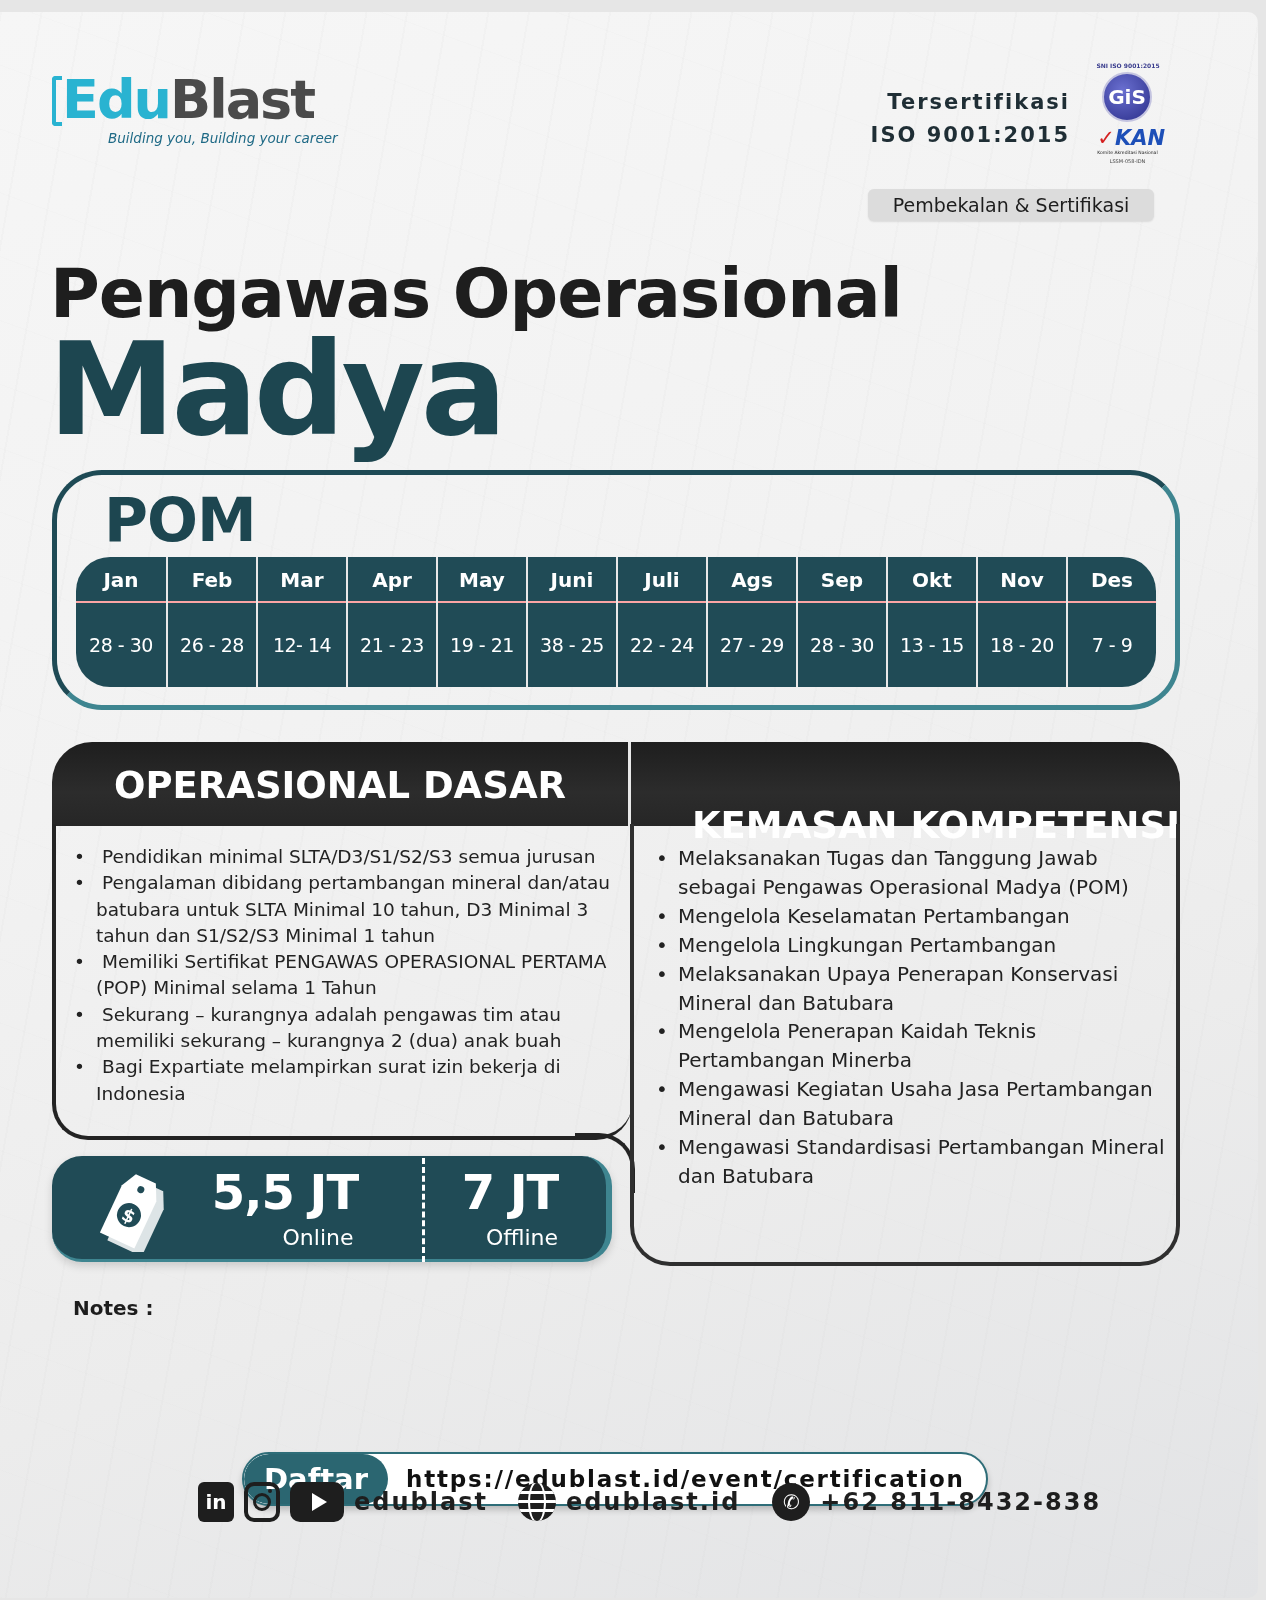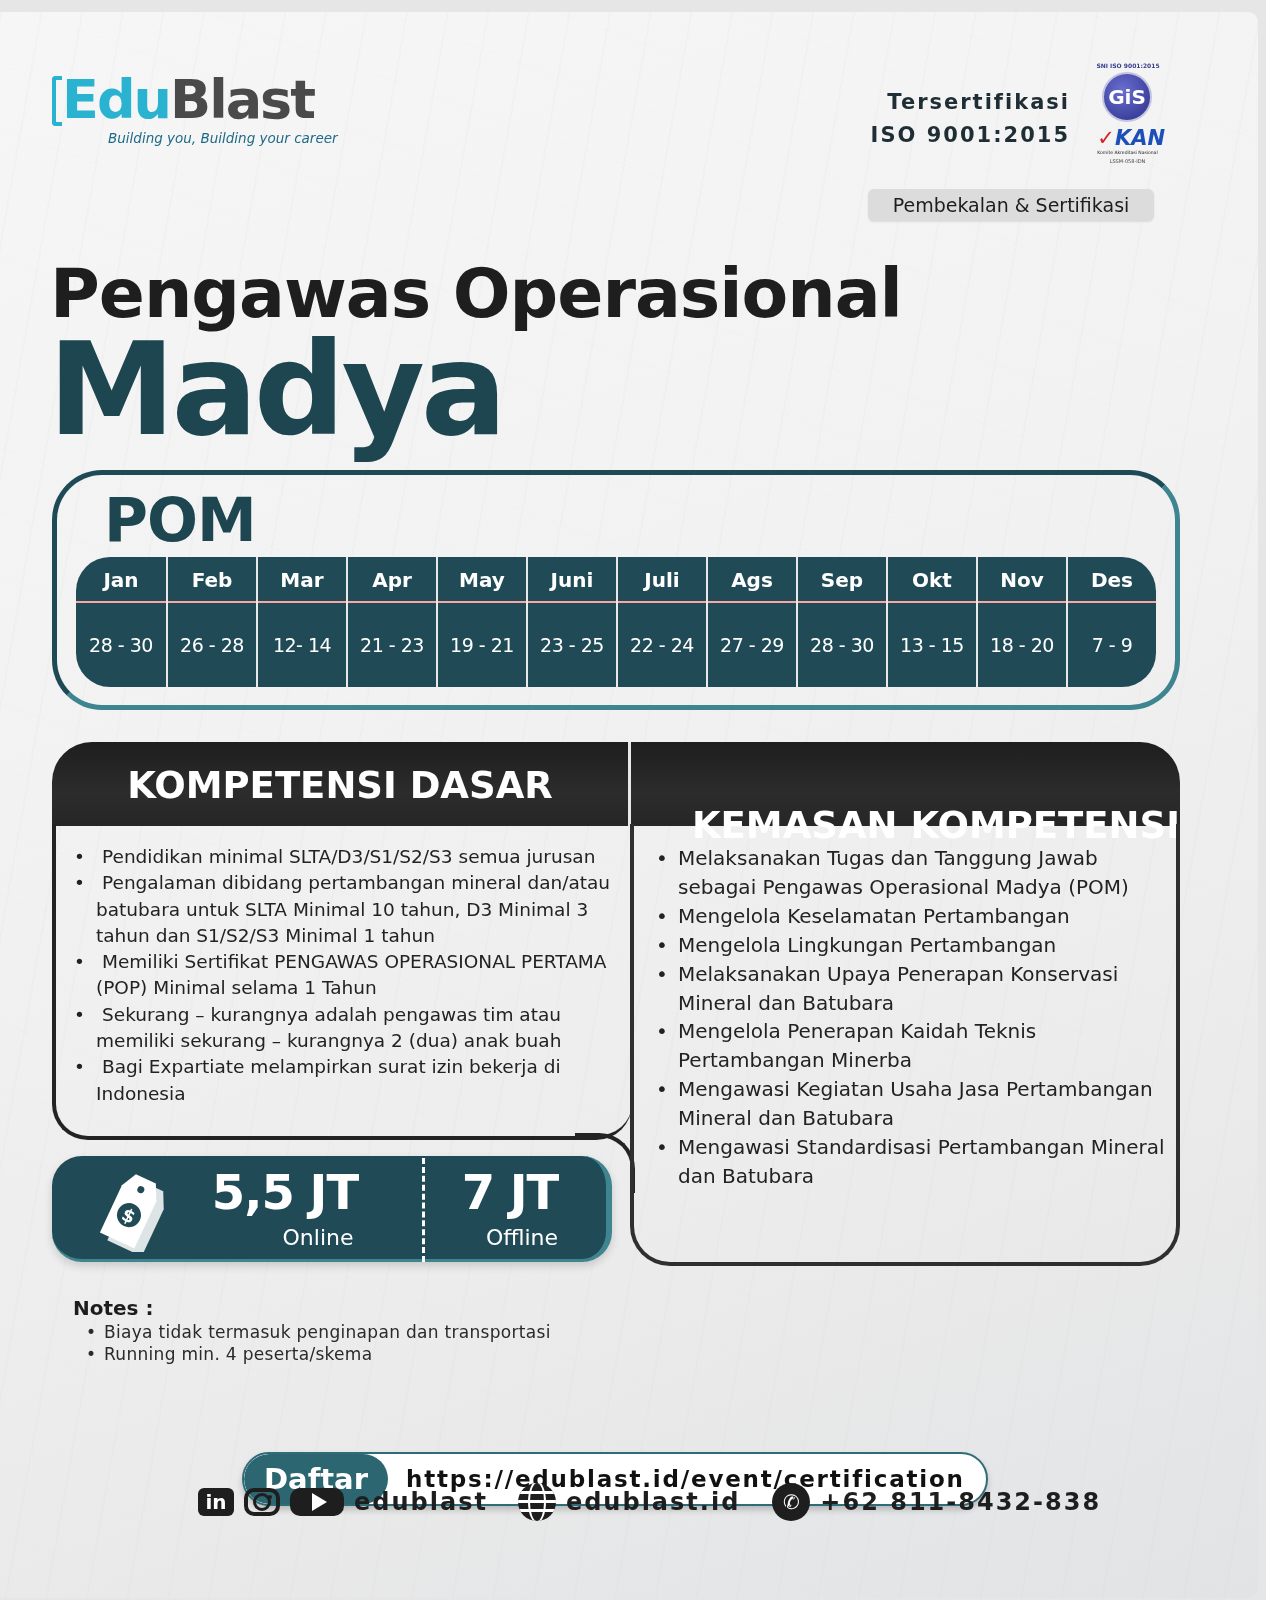--- a/index.html
+++ b/index.html
@@ -83,21 +83,21 @@
   .notes-left li, .notes-right li { position: relative; padding-left: 18px; }
   .notes-left li::before, .notes-right li::before { content: "•"; position: absolute; left: 0; }
 
   
   .register { left: 242px; top: 1440px; width: 746px; height: 54px; background: #fff; border-radius: 28px; border: 2px solid #2e6d78; box-shadow: 0 4px 6px rgba(0,0,0,0.2); overflow: hidden; }
   .register-btn { position: absolute; left: 0; top: 0; width: 144px; height: 100%; background: #2b6671; border-radius: 28px; color: #fff; font-weight: bold; font-size: 29px; text-align: center; line-height: 50px; }
   .register-url { position: absolute; left: 162px; top: 0; height: 100%; line-height: 50px; font-weight: bold; font-size: 23px; color: #111; letter-spacing: 1.8px; white-space: nowrap; }
 
   
   .footer { left: 198px; top: 1470px; height: 40px; display: flex; align-items: center; gap: 10px; }
-  .soc-icon { width: 36px; height: 28px; border-radius: 6px; background: #1e1e1e; color: #fff; display: flex; align-items: center; justify-content: center; font-weight: bold; font-size: 20px; }
+  .soc-icon { width: 36px; height: 40px; border-radius: 6px; background: #1e1e1e; color: #fff; display: flex; align-items: center; justify-content: center; font-weight: bold; font-size: 20px; }
   .soc-ig { background: transparent; border: 4px solid #1e1e1e; border-radius: 10px; position: relative; }
   .soc-ig::before { content: ""; width: 12px; height: 12px; border: 3.5px solid #1e1e1e; border-radius: 50%; }
   .soc-ig::after { content: ""; position: absolute; right: 4px; top: 3px; width: 4px; height: 4px; background: #1e1e1e; border-radius: 50%; }
   .soc-yt { width: 54px; border-radius: 10px; }
   .yt-play { width: 0; height: 0; border-left: 15px solid #fff; border-top: 9px solid transparent; border-bottom: 9px solid transparent; margin-left: 4px; }
   .footer-text { font-weight: bold; font-size: 24px; color: #1e1e1e; letter-spacing: 2px; white-space: nowrap; }
   .globe { width: 38px; height: 38px; border-radius: 50%; background: #1e1e1e; position: relative; margin-left: 20px; overflow: hidden; }
   .globe::before { content: ""; position: absolute; left: 10px; top: -2px; width: 14px; height: 38px; border: 2.5px solid #fff; border-radius: 50%; }
   .globe::after { content: ""; position: absolute; left: 0; top: 17px; width: 38px; height: 3px; background: #fff; box-shadow: 0 -9px 0 #fff, 0 9px 0 #fff; }
   .wa { width: 38px; height: 38px; border-radius: 50%; background: #1e1e1e; color: #fff; display: flex; align-items: center; justify-content: center; font-size: 20px; margin-left: 22px; }
@@ -148,21 +148,21 @@
     <div class="sched-col">
         <div class="sched-month">Apr</div>
         <div class="sched-date">21 - 23</div>
       </div>
     <div class="sched-col">
         <div class="sched-month">May</div>
         <div class="sched-date">19 - 21</div>
       </div>
     <div class="sched-col">
         <div class="sched-month">Juni</div>
-        <div class="sched-date">23 - 25</div>
+        <div class="sched-date">38 - 25</div>
       </div>
     <div class="sched-col">
         <div class="sched-month">Juli</div>
         <div class="sched-date">22 - 24</div>
       </div>
     <div class="sched-col">
         <div class="sched-month">Ags</div>
         <div class="sched-date">27 - 29</div>
       </div>
     <div class="sched-col">
@@ -178,21 +178,21 @@
         <div class="sched-date">18 - 20</div>
       </div>
     <div class="sched-col">
         <div class="sched-month">Des</div>
         <div class="sched-date">7 - 9</div>
       </div>
   </div>
 
   <div class="abs panel-header"></div>
   <div class="abs panel-divider"></div>
-  <div class="abs panel-title-left">KOMPETENSI DASAR</div>
+  <div class="abs panel-title-left">OPERASIONAL DASAR</div>
   <div class="abs panel-title-right">KEMASAN KOMPETENSI</div>
 
   <div class="abs left-box"></div>
   <div class="abs connector"></div>
   <div class="abs right-box"></div>
 
   <ul class="abs req-list">
     <li><span>Pendidikan minimal SLTA/D3/S1/S2/S3 semua jurusan</span></li>
     <li><span>Pengalaman dibidang pertambangan mineral dan/atau batubara untuk SLTA Minimal 10 tahun, D3 Minimal 3 tahun dan S1/S2/S3 Minimal 1 tahun</span></li>
     <li><span>Memiliki Sertifikat PENGAWAS OPERASIONAL PERTAMA (POP) Minimal selama 1 Tahun</span></li>
@@ -220,24 +220,20 @@
       <text x="35" y="53" text-anchor="middle" font-size="18" font-weight="bold" fill="#fff" font-family="DejaVu Sans, sans-serif">$</text>
     </g>
   </svg>
   <div class="abs price-online-val">5,5 JT</div>
   <div class="abs price-online-lbl">Online</div>
   <div class="abs price-sep"></div>
   <div class="abs price-offline-val">7 JT</div>
   <div class="abs price-offline-lbl">Offline</div>
 
   <div class="abs notes-title">Notes :</div>
-  <ul class="abs notes-left">
-    <li>Biaya tidak termasuk penginapan dan transportasi</li>
-    <li>Running min. 4 peserta/skema</li>
-  </ul>
 
   <div class="abs register">
     <div class="register-btn">Daftar</div>
     <div class="register-url">https://edublast.id/event/certification</div>
   </div>
 
   <div class="abs footer">
     <div class="soc-icon">in</div>
     <div class="soc-icon soc-ig"></div>
     <div class="soc-icon soc-yt">

